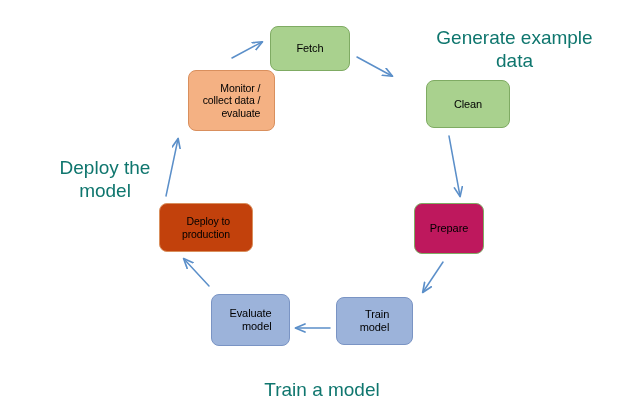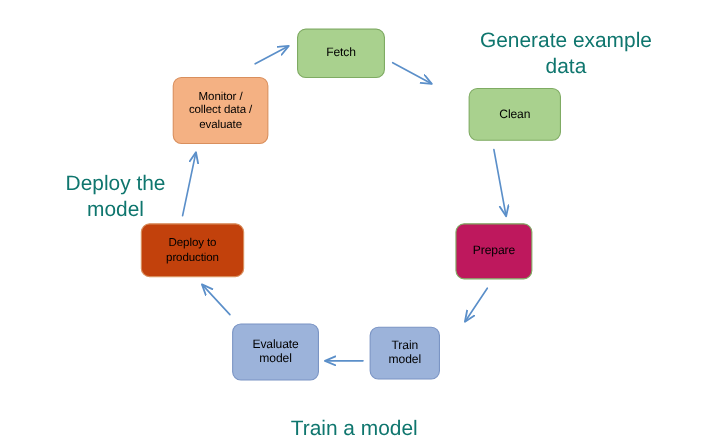--- a/index.html
+++ b/index.html
@@ -14,36 +14,37 @@
     background: #ffffff;
     overflow: hidden;
     font-family: "Liberation Sans", sans-serif;
   }
   .node {
     position: absolute;
     box-sizing: border-box;
     display: flex;
     align-items: center;
     justify-content: center;
-    text-align: center;
+    text-align: right;
     border-radius: 8px;
     color: #000000;
     line-height: 1.18;
     white-space: pre-line;
     letter-spacing: -0.1px;
   }
   .node-green {
     background: #a9d18e;
     border: 1px solid #7fab63;
     font-size: 11px;
   }
   .node-orange {
     background: #f4b183;
     border: 1px solid #d98f5d;
     font-size: 10.5px;
+    margin-left: 31px;
   }
   .node-blue {
     background: #9cb3da;
     border: 1px solid #7a94c4;
     font-size: 11px;
   }
   .group-label {
     position: absolute;
     color: #0f766e;
     font-size: 19px;
@@ -80,21 +81,21 @@
         <path d="M 330 328 L 296 328"></path>
         <path d="M 209 286 L 184 259"></path>
         <path d="M 166 196 L 178 139"></path>
       </g>
   </svg>
 
   <div id="nodes-layer">
       <div class="node node-green" style="left: 270px; top: 26px; width: 80px; height: 45px; background: rgb(169, 209, 142);">Fetch</div>
       <div class="node node-green" style="left: 386px; top: 80px; width: 84px; height: 48px; background: rgb(169, 209, 142); margin-left: 40px;">Clean</div>
       <div class="node node-green" style="left: 414px; top: 203px; width: 70px; height: 51px; background: #be185d;">Prepare</div>
-      <div class="node node-blue" style="left: 336px; top: 297px; width: 64px; height: 48px; background: rgb(156, 179, 218);">Train
+      <div class="node node-blue" style="left: 336px; top: 297px; width: 77px; height: 48px; background: rgb(156, 179, 218);">Train
 model</div>
       <div class="node node-blue" style="left: 211px; top: 294px; width: 79px; height: 52px; background: rgb(156, 179, 218);">Evaluate
 model</div>
       <div class="node node-orange" style="left: 128px; top: 203px; width: 94px; height: 49px; background: #c2410c;">Deploy to
 production</div>
       <div class="node node-orange" style="left: 157px; top: 70px; width: 87px; height: 61px; background: rgb(244, 177, 131);">Monitor /
 collect data /
 evaluate</div>
     </div>
 

